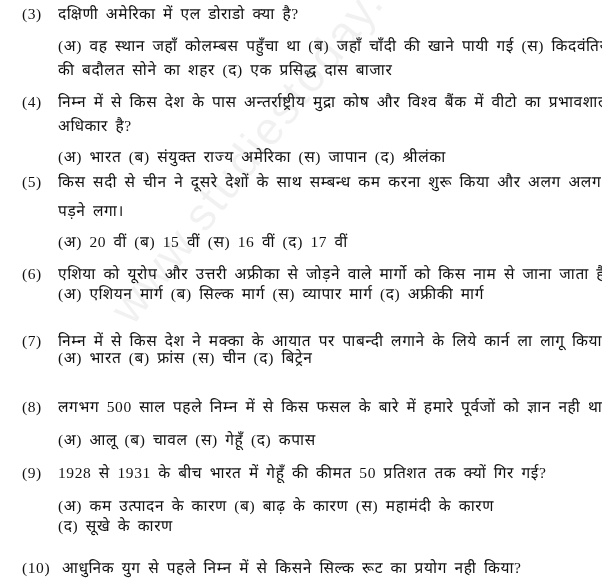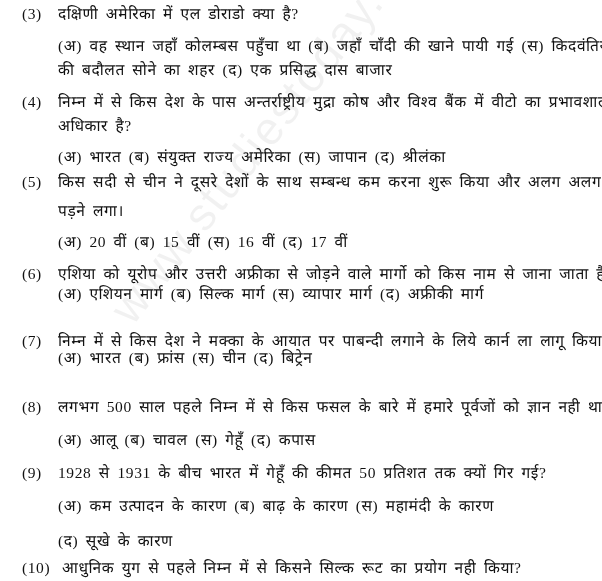--- a/index.html
+++ b/index.html
@@ -36,15 +36,15 @@
 <div class="line opt" style="top:284px">(अ) एशियन मार्ग (ब) सिल्क मार्ग (स) व्यापार मार्ग (द) अफ्रीकी मार्ग</div>
 
 <div class="line q" style="top:331px"><span class="num">(7)</span><span>निम्न में से किस देश ने मक्का के आयात पर पाबन्दी लगाने के लिये कार्न ला लागू किया?</span></div>
 <div class="line opt" style="top:348px">(अ) भारत (ब) फ्रांस (स) चीन (द) बिट्रेन</div>
 
 <div class="line q" style="top:397px"><span class="num">(8)</span><span>लगभग 500 साल पहले निम्न में से किस फसल के बारे में हमारे पूर्वजों को ज्ञान नही था?</span></div>
 <div class="line opt" style="top:430px">(अ) आलू (ब) चावल (स) गेहूँ (द) कपास</div>
 
 <div class="line q" style="top:463px"><span class="num">(9)</span><span>1928 से 1931 के बीच भारत में गेहूँ की कीमत 50 प्रतिशत तक क्यों गिर गई?</span></div>
 <div class="line opt" style="top:496px">(अ) कम उत्पादन के कारण (ब) बाढ़ के कारण (स) महामंदी के कारण</div>
-<div class="line opt" style="top:531px">(द) सूखे के कारण</div>
+<div class="line opt" style="top:516px">(द) सूखे के कारण</div>
 
 <div class="line q two" style="top:558px"><span class="num">(10)</span><span>आधुनिक युग से पहले निम्न में से किसने सिल्क रूट का प्रयोग नही किया?</span></div>
 
 </body></html>

